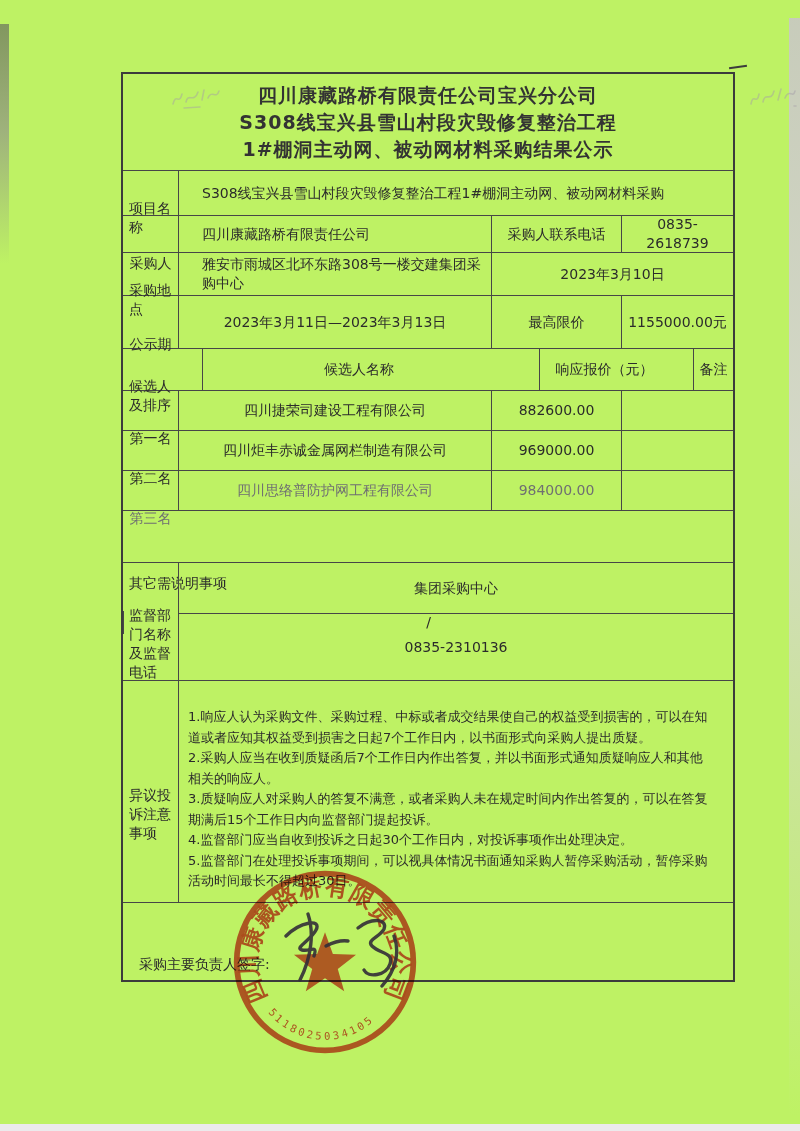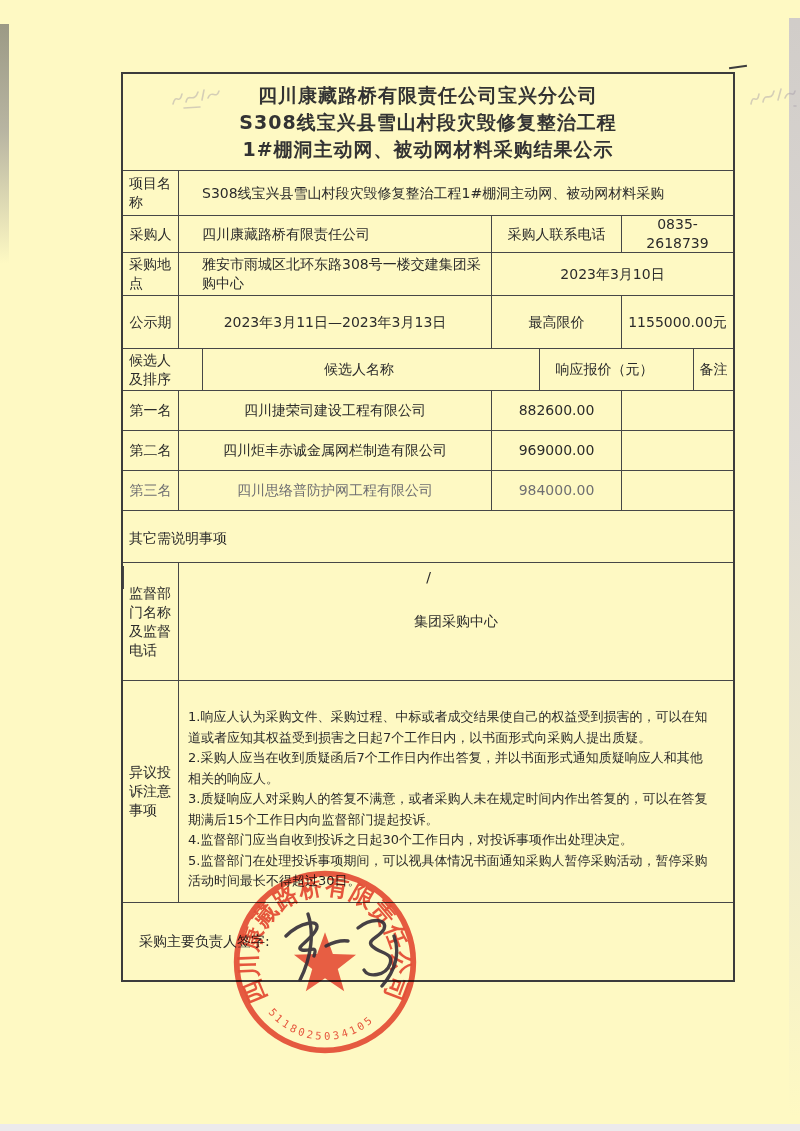--- a/index.html
+++ b/index.html
@@ -2,38 +2,38 @@
 <html><head>
 <meta charset="utf-8">
 <style>
   html,body{margin:0;padding:0;}
   body{
     width:800px;height:1131px;position:relative;overflow:hidden;
     background:#ffffff;
     font-family:"DejaVu Sans",sans-serif;
     color:#2b2b2b;
   }
-  .paper{position:absolute;inset:0;background:#fef9c3;text-decoration:underline;}
+  .paper{position:absolute;inset:0;background:#bef264;text-decoration:underline;}
   
   .scan-left{position:absolute;left:0;top:24px;width:9px;height:240px;
     background:linear-gradient(180deg,#5a5a5c 0%,#8a888c 45%,rgba(170,168,172,0) 100%);opacity:.6;}
   .scan-right{position:absolute;right:0;top:18px;width:11px;height:1100px;
     background:linear-gradient(180deg,#c9c5ca 0%,#d8d4d8 40%,rgba(220,216,220,0) 100%);opacity:.85;}
   .scan-bottom{position:absolute;left:0;bottom:0;width:100%;height:7px;background:#eceaec;}
   .corner-ink{position:absolute;left:729px;top:66px;width:18px;height:2px;background:#3c3c3c;transform:rotate(-8deg);}
 
   
   .doc-table{
     position:absolute;left:121px;top:72px;width:610px;
     border:2px solid #3c3c3c;background:transparent;
   }
   .trow{display:flex;box-sizing:border-box;border-top:1px solid #474747;}
   .trow:first-child{border-top:none;}
   .cell{box-sizing:border-box;border-left:1px solid #474747;display:flex;align-items:center;justify-content:center;text-align:center;padding:2px 5px;font-size:14px;line-height:19px;}
-  .cell:first-child{border-left:none;}
+  .cell:first-child{border-left:none;margin-top:45px;}
   .c-label{flex:0 0 55px;}
   .c-label.wrap{justify-content:flex-start;text-align:left;padding-left:6px;}
   .c-main{flex:0 0 313px;}
   .c-third{flex:0 0 130px;}
   .c-last{flex:1 1 auto;}
   .c-span{flex:1 1 auto;}
   .left-align{justify-content:flex-start;text-align:left;padding-left:23px;}
 
   .title-block{height:96px;display:flex;flex-direction:column;align-items:center;justify-content:center;gap:1px;}
   .title-line{font-size:19px;font-weight:700;letter-spacing:1px;color:#333;line-height:26px;}
@@ -144,20 +144,21 @@
 
     <div class="trow r-other">
       <div class="cell c-label wrap">其它需说明事项</div>
       <div class="cell c-span">/</div>
     </div>
 
     <div class="trow r-super">
       <div class="cell c-label wrap">监督部门名称及监督电话</div>
       <div class="cell c-span super-stack">
         <div class="super-sub">集团采购中心</div>
+        <div class="super-sub2">0835-2310136</div>
       </div>
     </div>
 
     <div class="trow r-notice">
       <div class="cell c-label wrap">异议投诉注意事项</div>
       <div class="cell c-span notice-body">
         <span class="notice-item">1.响应人认为采购文件、采购过程、中标或者成交结果使自己的权益受到损害的，可以在知道或者应知其权益受到损害之日起7个工作日内，以书面形式向采购人提出质疑。</span>
         <span class="notice-item">2.采购人应当在收到质疑函后7个工作日内作出答复，并以书面形式通知质疑响应人和其他相关的响应人。</span>
         <span class="notice-item">3.质疑响应人对采购人的答复不满意，或者采购人未在规定时间内作出答复的，可以在答复期满后15个工作日内向监督部门提起投诉。</span>
         <span class="notice-item">4.监督部门应当自收到投诉之日起30个工作日内，对投诉事项作出处理决定。</span>

